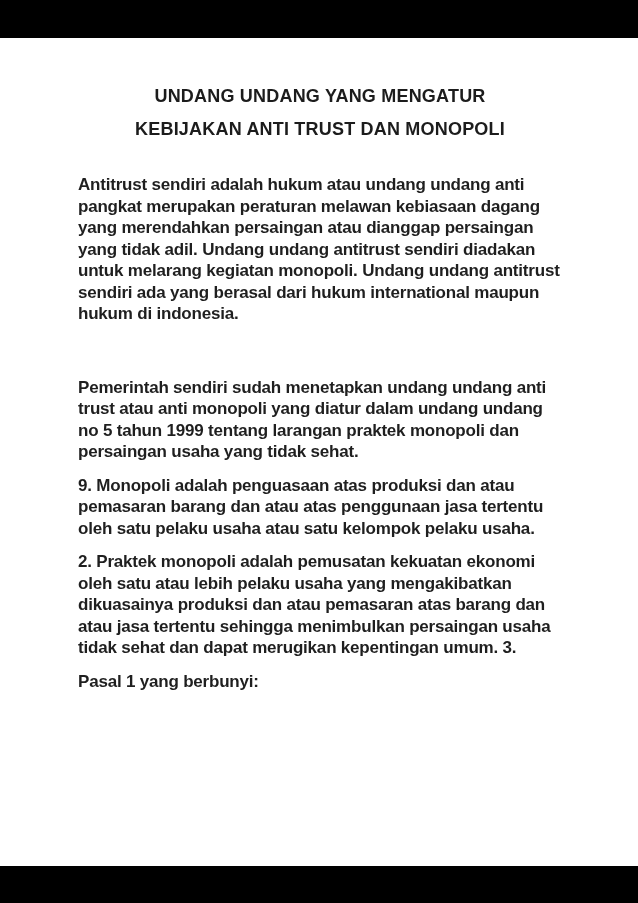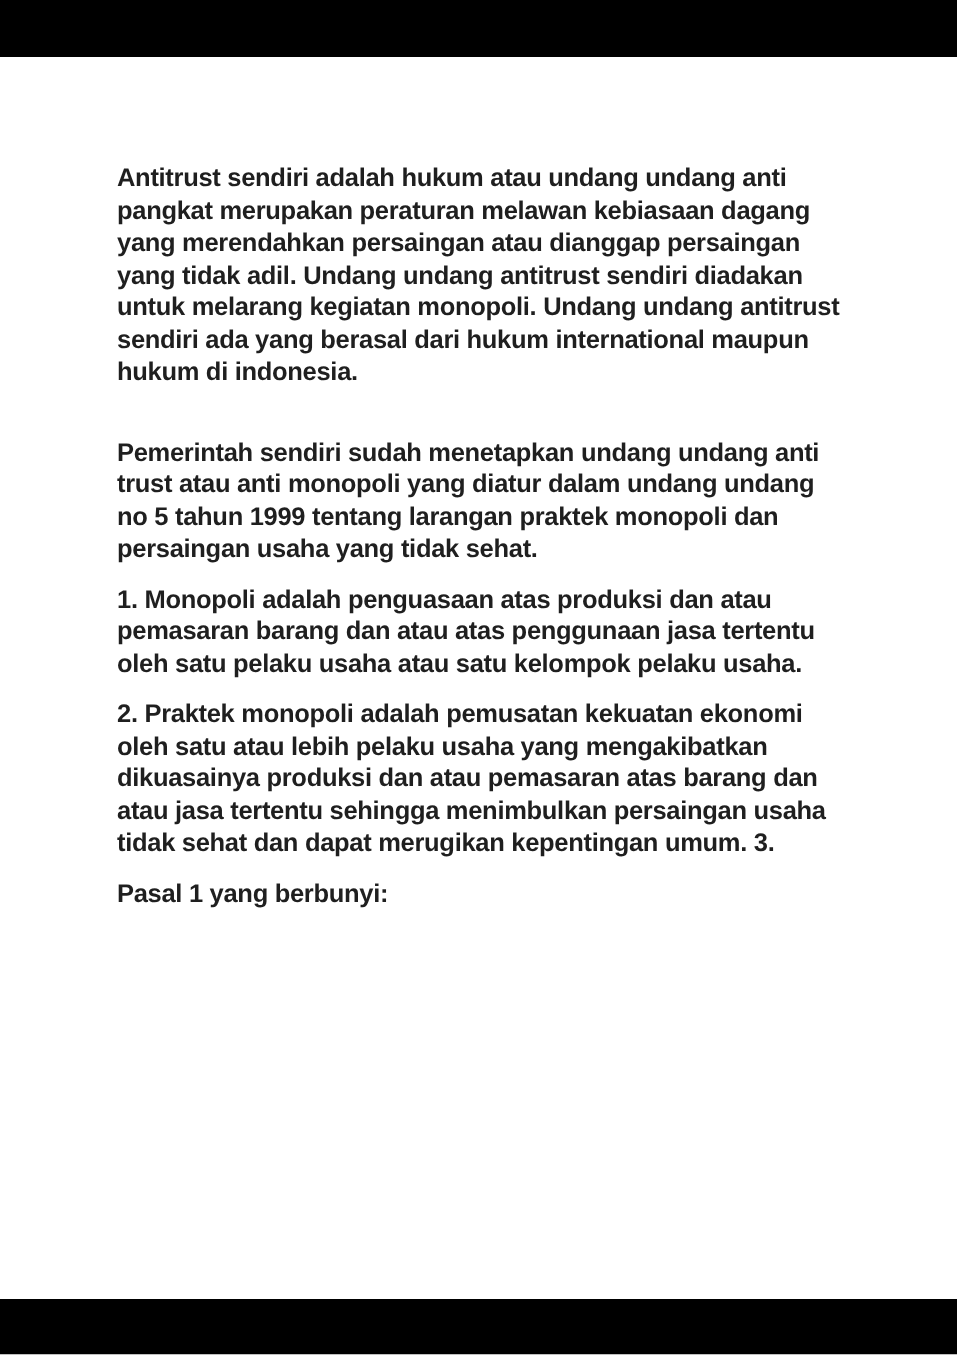--- a/index.html
+++ b/index.html
@@ -54,35 +54,39 @@
     color: #1f1f1f;
     font-weight: 700;
     font-size: 17px;
     line-height: 21.5px;
     letter-spacing: -0.2px;
   }
   .content p {
     margin: 0 0 12px 0;
   }
   .content p.gap-before {
-    margin-top: 32px;
+    margin-top: 52px;
   }
   .content p.first-para {
     margin-top: 28px;
   }
 </style>
 </head>
 <body>
 
 <div class="frame-bar top"></div>
 
 <div class="page">
+  <h1 class="doc-title">
+    <span>UNDANG UNDANG YANG MENGATUR</span>
+    <span>KEBIJAKAN ANTI TRUST DAN MONOPOLI</span>
+  </h1>
 
   <div class="content">
     <p class="first-para">Antitrust sendiri adalah hukum atau undang undang anti pangkat merupakan peraturan melawan kebiasaan dagang yang merendahkan persaingan atau dianggap persaingan yang tidak adil. Undang undang antitrust sendiri diadakan untuk melarang kegiatan monopoli. Undang undang antitrust sendiri ada yang berasal dari hukum international maupun hukum di indonesia.</p>
     <p class="gap-before">Pemerintah sendiri sudah menetapkan undang undang anti trust atau anti monopoli yang diatur dalam undang undang no 5 tahun 1999 tentang larangan praktek monopoli dan persaingan usaha yang tidak sehat.</p>
-    <p>1. Monopoli adalah penguasaan atas produksi dan atau pemasaran barang dan atau atas penggunaan jasa tertentu oleh satu pelaku usaha atau satu kelompok pelaku usaha.</p>
+    <p>9. Monopoli adalah penguasaan atas produksi dan atau pemasaran barang dan atau atas penggunaan jasa tertentu oleh satu pelaku usaha atau satu kelompok pelaku usaha.</p>
     <p>2. Praktek monopoli adalah pemusatan kekuatan ekonomi oleh satu atau lebih pelaku usaha yang mengakibatkan dikuasainya produksi dan atau pemasaran atas barang dan atau jasa tertentu sehingga menimbulkan persaingan usaha tidak sehat dan dapat merugikan kepentingan umum. 3.</p>
     <p>Pasal 1 yang berbunyi:</p>
   </div>
 </div>
 
 <div class="frame-bar bottom"></div>
 
 </body></html>

